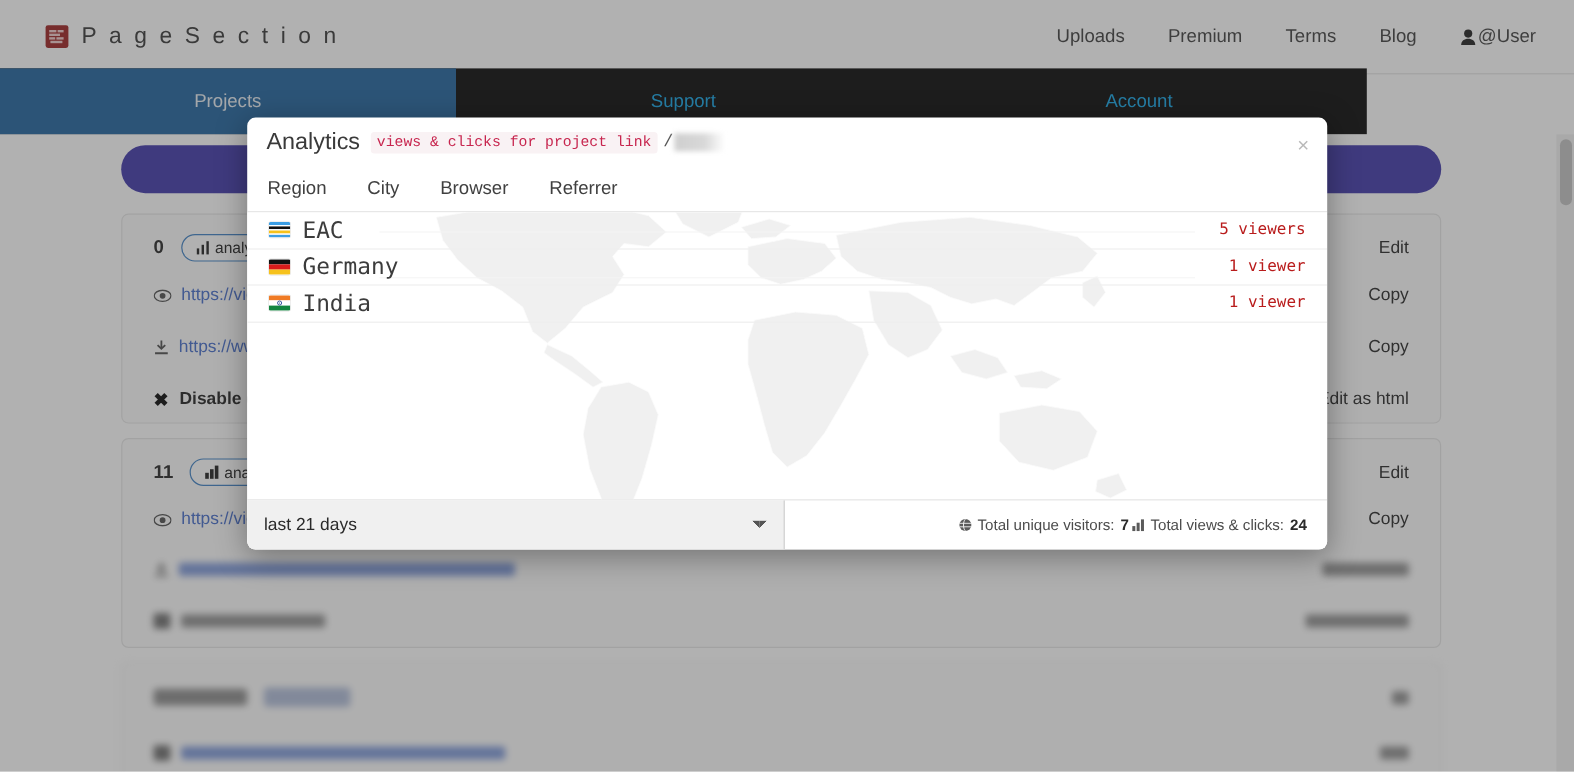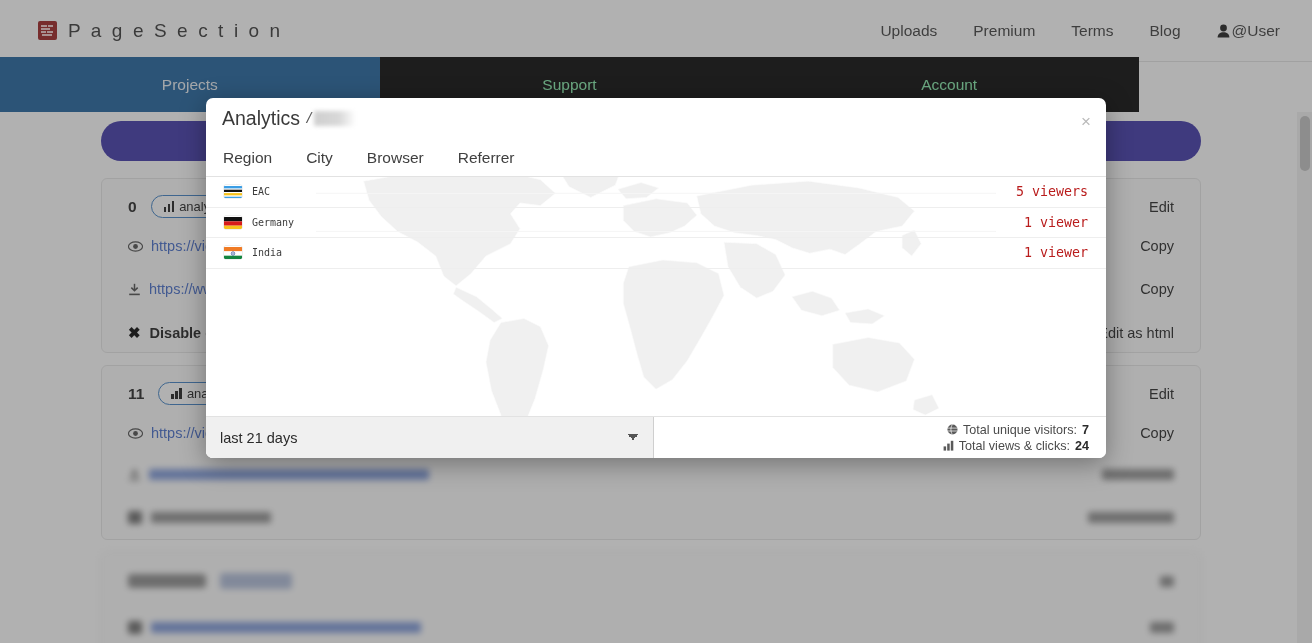--- a/index.html
+++ b/index.html
@@ -80,21 +80,21 @@
     height: 55px;
     background: #000000;
     display: flex;
   }
   .tab-strip .ptab {
     flex: 1 1 0;
     display: flex;
     align-items: center;
     justify-content: center;
     font-size: 15.5px;
-    color: #86efac;
+    color: #0ea5e9;
     cursor: pointer;
     text-decoration: none;
   }
   .tab-strip .ptab.active {
     background: #1a5f9c;
     color: #e8eef3;
   }
 
   
   .page-body {
@@ -273,21 +273,21 @@
   .geo-flag {
     width: 18px; height: 13px;
     margin-right: 10px;
     border-radius: 1.5px;
     overflow: hidden;
     flex: 0 0 auto;
     box-shadow: 0 0 0 0.5px rgba(0,0,0,0.12);
   }
   .geo-name {
     font-family: "DejaVu Sans Mono", monospace;
-    font-size: 10px;
+    font-size: 19px;
     color: #3c3c3c;
   }
   .geo-count {
     margin-left: auto;
     font-family: "DejaVu Sans Mono", monospace;
     font-size: 13.3px;
     color: #b91c1c;
   }
 
   
@@ -315,23 +315,22 @@
       linear-gradient(135deg, #555 50%, transparent 50%);
     background-position:
       calc(100% - 20px) calc(50% - 1px),
       calc(100% - 14px) calc(50% - 1px);
     background-size: 6px 6px, 6px 6px;
     background-repeat: no-repeat;
   }
   .foot-stats {
     margin-left: auto;
     display: flex;
-    flex-direction: column;
+    flex-direction: row;
     justify-content: center;
-    align-items: flex-end;
     padding-right: 17px;
     gap: 2px;
   }
   .stat-line {
     display: flex; align-items: center; gap: 5px;
     font-size: 12.6px;
     color: #4b4b4b;
   }
   .stat-line b { color: #2b2b2b; }
   .stat-icon { display: inline-flex; color: #5a5a5a; }
@@ -477,20 +476,21 @@
   <div class="page-scroll-track"></div>
   <div class="page-scroll-thumb"></div>
 </div>
 
 <div id="dim"></div>
 
 <div id="modal">
 
   <div class="modal-head">
     <span class="modal-title">Analytics</span>
+    <span class="title-badge">views &amp; clicks for project link</span>
     <span class="title-slash">/</span>
     <span class="title-redacted"></span>
     <button class="modal-close">×</button>
   </div>
 
   <div class="modal-tabs">
     <div class="mtab">Region</div>
     <div class="mtab">City</div>
     <div class="mtab">Browser</div>
     <div class="mtab">Referrer</div>

